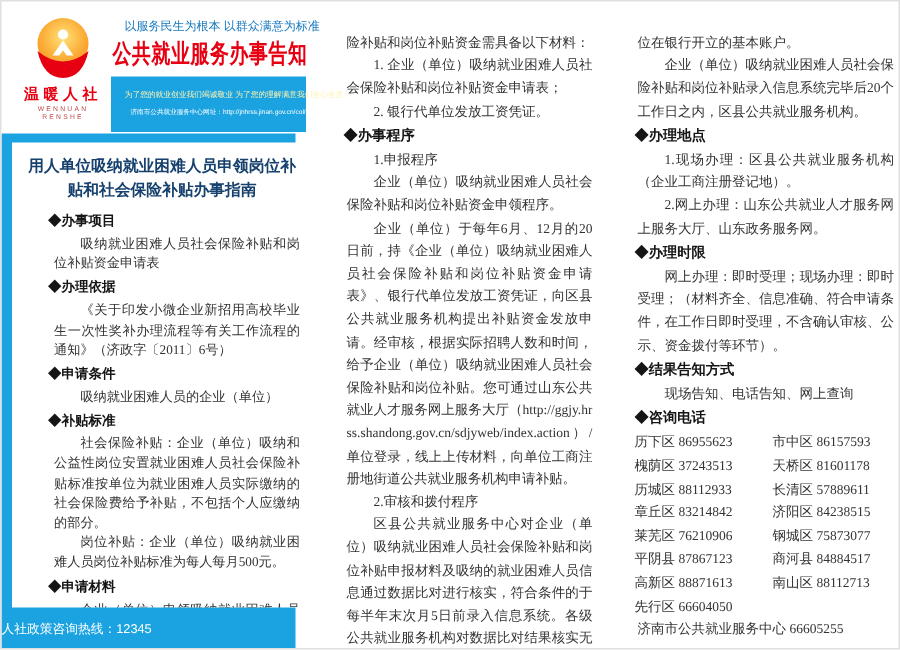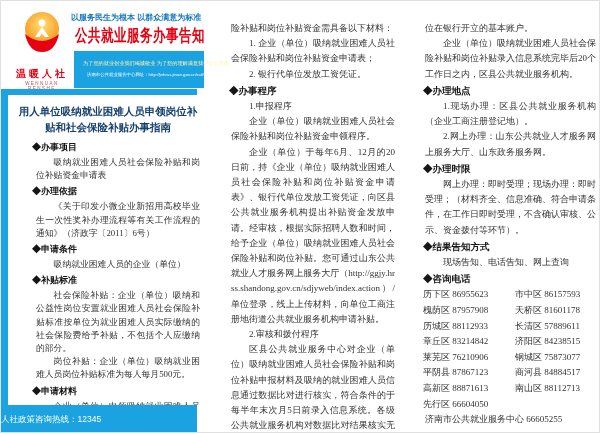--- a/index.html
+++ b/index.html
@@ -2,23 +2,23 @@
 <html><head>
 <meta charset="utf-8">
 <style>
   html,body{margin:0;padding:0;background:#ececec;}
   .page{position:relative;width:600px;height:433px;background:#ffffff;border:1px solid #e0e0e0;
         box-sizing:border-box;overflow:hidden;font-family:"Liberation Serif","DejaVu Serif",serif;}
   
   .logo-wrap{position:absolute;left:9px;top:7px;width:64px;text-align:center;}
   .logo-ico{display:block;margin:0 auto;}
   .logo-text{color:#e60012;font-weight:bold;font-size:10px;letter-spacing:3px;
-             font-family:"Liberation Sans",sans-serif;margin-top:13px;white-space:nowrap;}
+             font-family:"Liberation Sans",sans-serif;margin-top:2px;white-space:nowrap;}
   .logo-sub{font-size:4.5px;color:#c05050;letter-spacing:1.5px;font-family:"Liberation Sans",sans-serif;}
-  .slogan-top{position:absolute;left:70px;top:11px;width:150px;color:#1577be;font-weight:bold;
+  .slogan-top{position:absolute;left:82px;top:11px;width:150px;color:#1577be;font-weight:normal;
               font-size:8px;font-family:"Liberation Sans",sans-serif;white-space:nowrap;}
   .main-title{position:absolute;left:74px;top:24px;width:130px;text-align:center;color:#e60012;
               font-weight:900;font-size:12.5px;letter-spacing:0.5px;white-space:nowrap;
               font-family:"Liberation Sans",sans-serif;transform:scaleY(1.35);transform-origin:top left;}
   .banner{position:absolute;left:73px;top:50px;width:130px;height:37px;background:#1ba3e1;}
   .banner-l1{margin-top:8px;text-align:center;font-size:6px;color:#fff3b0;
              font-family:"Liberation Sans",sans-serif;white-space:nowrap;transform:scale(0.86);}
   .banner-l2{margin-top:3px;text-align:center;font-size:5.5px;color:#ffffff;
              font-family:"Liberation Sans",sans-serif;white-space:nowrap;transform:scale(0.8);}
   
@@ -118,21 +118,21 @@
       <div class="para">网上办理：即时受理；现场办理：即时受理；（材料齐全、信息准确、符合申请条件，在工作日即时受理，不含确认审核、公示、资金拨付等环节）。</div>
       <div class="sec-head">◆结果告知方式</div>
       <div class="para">现场告知、电话告知、网上查询</div>
       <div class="sec-head">◆咨询电话</div>
       <div class="phones">
         <div class="phone-row">
           <span>历下区 86955623</span>
           <span>市中区 86157593</span>
         </div>
         <div class="phone-row">
-          <span>槐荫区 87957908</span>
+          <span>槐荫区 37243513</span>
           <span>天桥区 81601178</span>
         </div>
         <div class="phone-row">
           <span>历城区 88112933</span>
           <span>长清区 57889611</span>
         </div>
         <div class="phone-row">
           <span>章丘区 83214842</span>
           <span>济阳区 84238515</span>
         </div>

